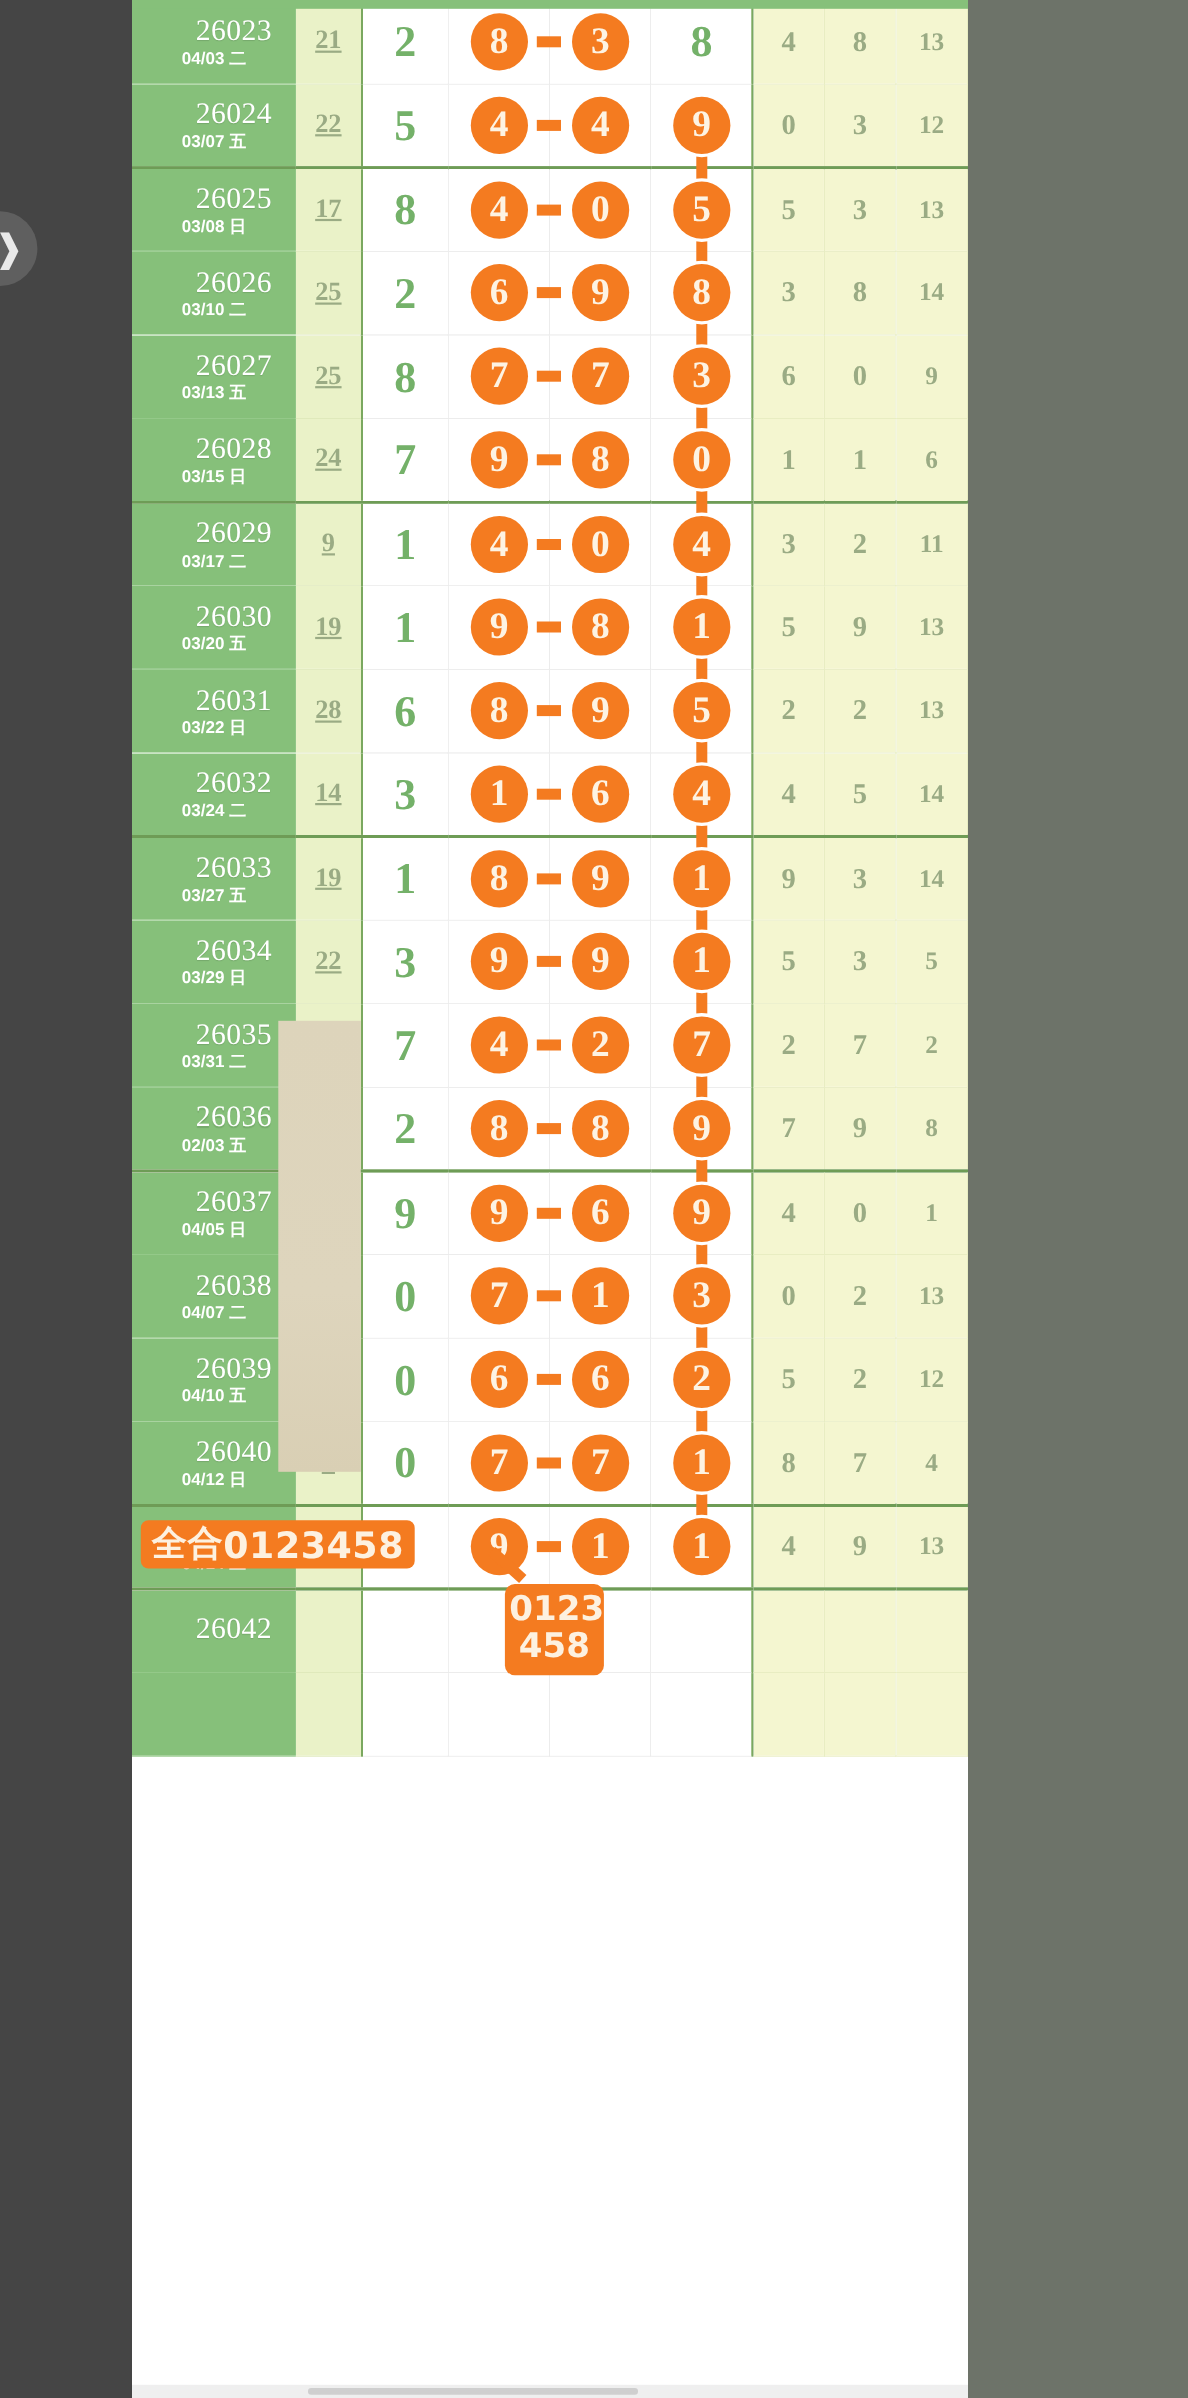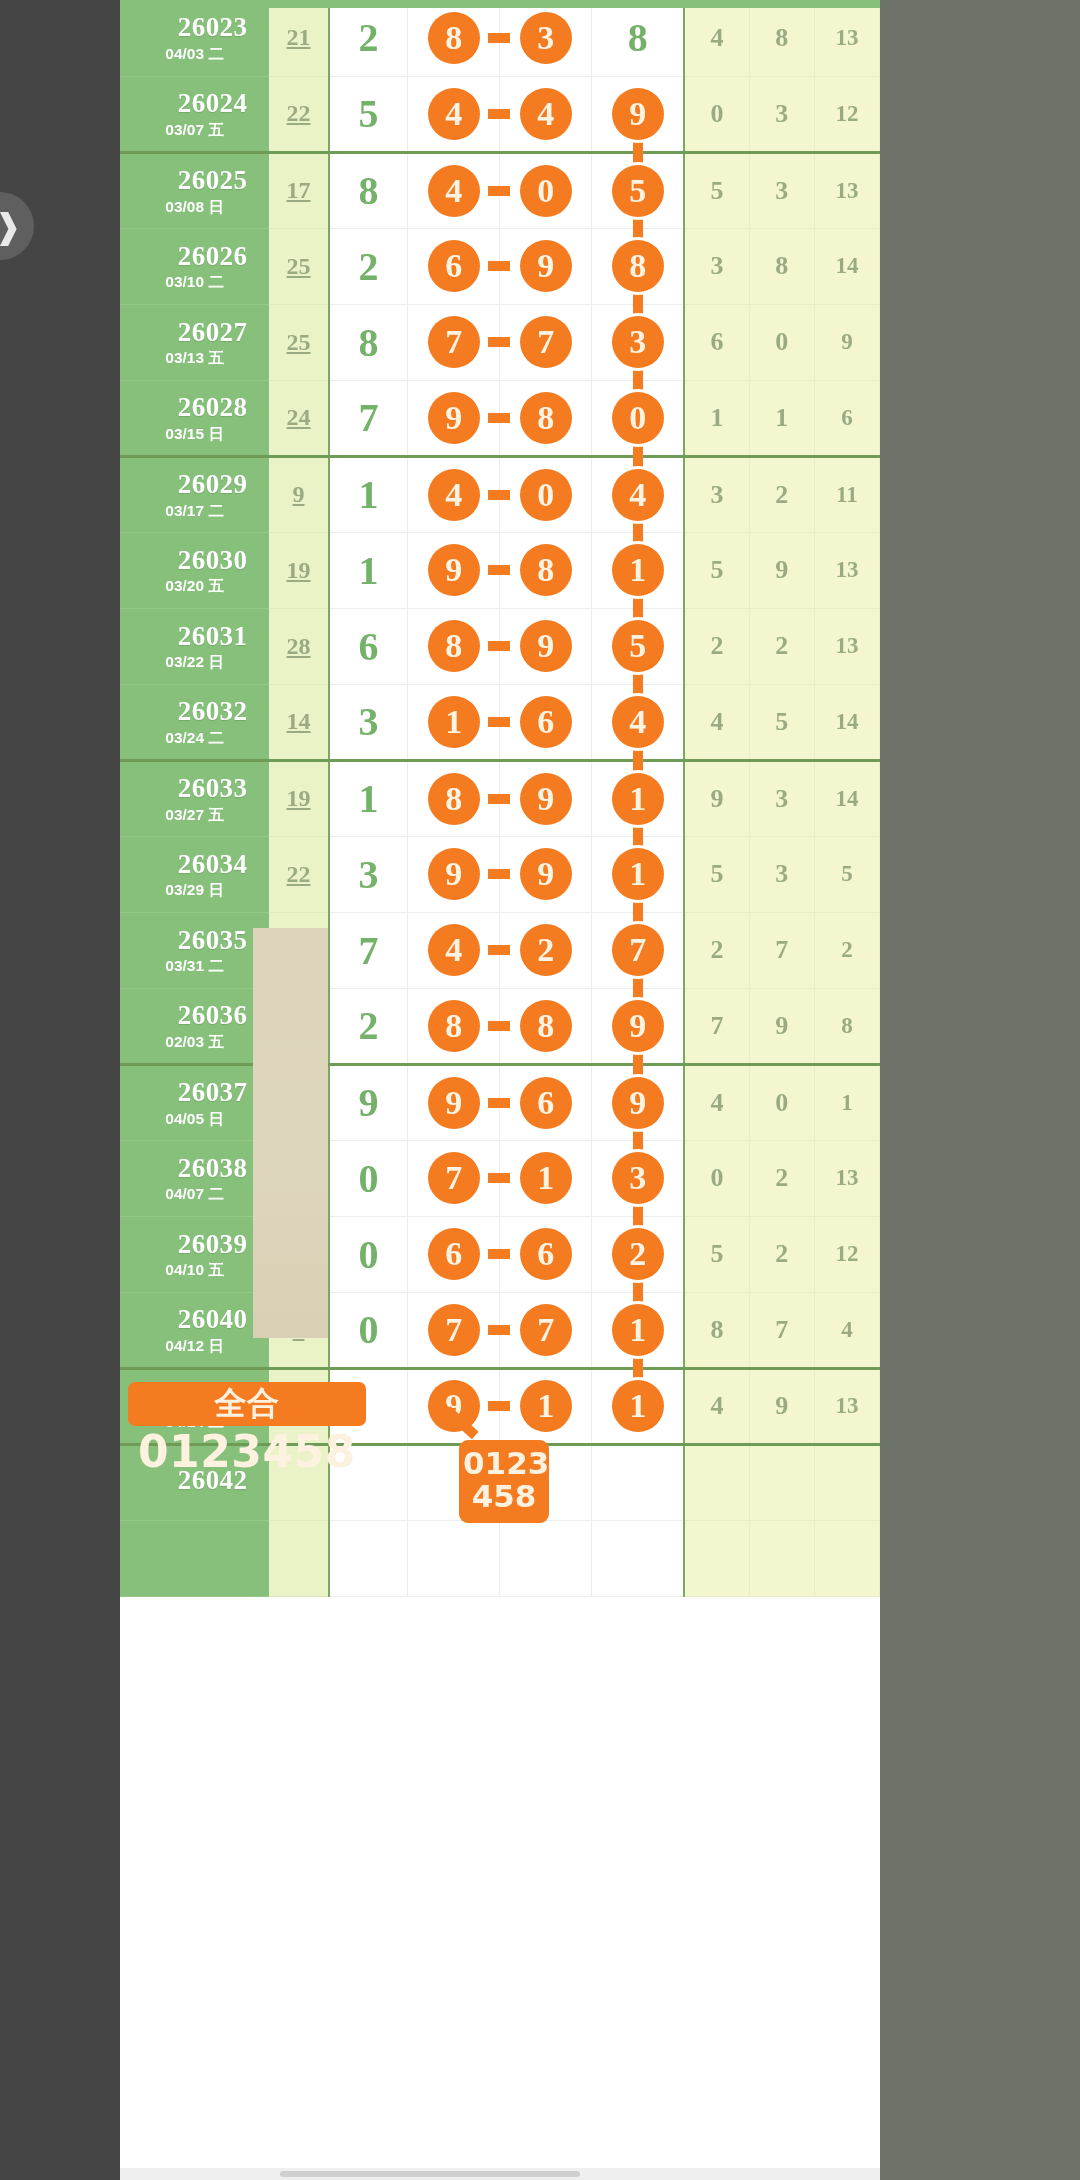--- a/index.html
+++ b/index.html
@@ -92,21 +92,21 @@
   
   .cell-issue {
     background: #86c07a;
     color: #ffffff;
     border-bottom: 1px solid #94c989;
     line-height: 1.05;
   }
   .cell-issue .issue-no {
     display: block;
     font-size: 27px;
-    font-weight: bold;
+    font-weight: normal;
     letter-spacing: 0.4px;
     text-shadow: 0 1px 1px rgba(0,0,0,.12);
     padding-left: 36px;
   }
   .cell-issue .issue-date {
     display: block;
     font-size: 15.5px;
     font-weight: bold;
     margin-top: 4px;
     font-family: "Liberation Sans", sans-serif;
@@ -214,24 +214,23 @@
     color: #fdf1e0;
     border-radius: 7px;
     display: flex;
     align-items: center;
     font-size: 33px;
     font-weight: bold;
     letter-spacing: 0.5px;
     z-index: 50;
     font-family: "DejaVu Sans", "Liberation Sans", sans-serif;
     white-space: nowrap;
-    flex-direction: column;
   }
   .quanhe-banner .qh-label { font-size: 32px; }
-  .quanhe-banner .qh-digits { font-size: 44px; }
+  .quanhe-banner .qh-digits { font-size: 33px; }
 
   
   .tooltip-bubble {
     position: absolute;
     left: 459px;
     top: 1440px;
     width: 90px;
     background: #f47b20;
     color: #fdf1e0;
     border-radius: 9px;

